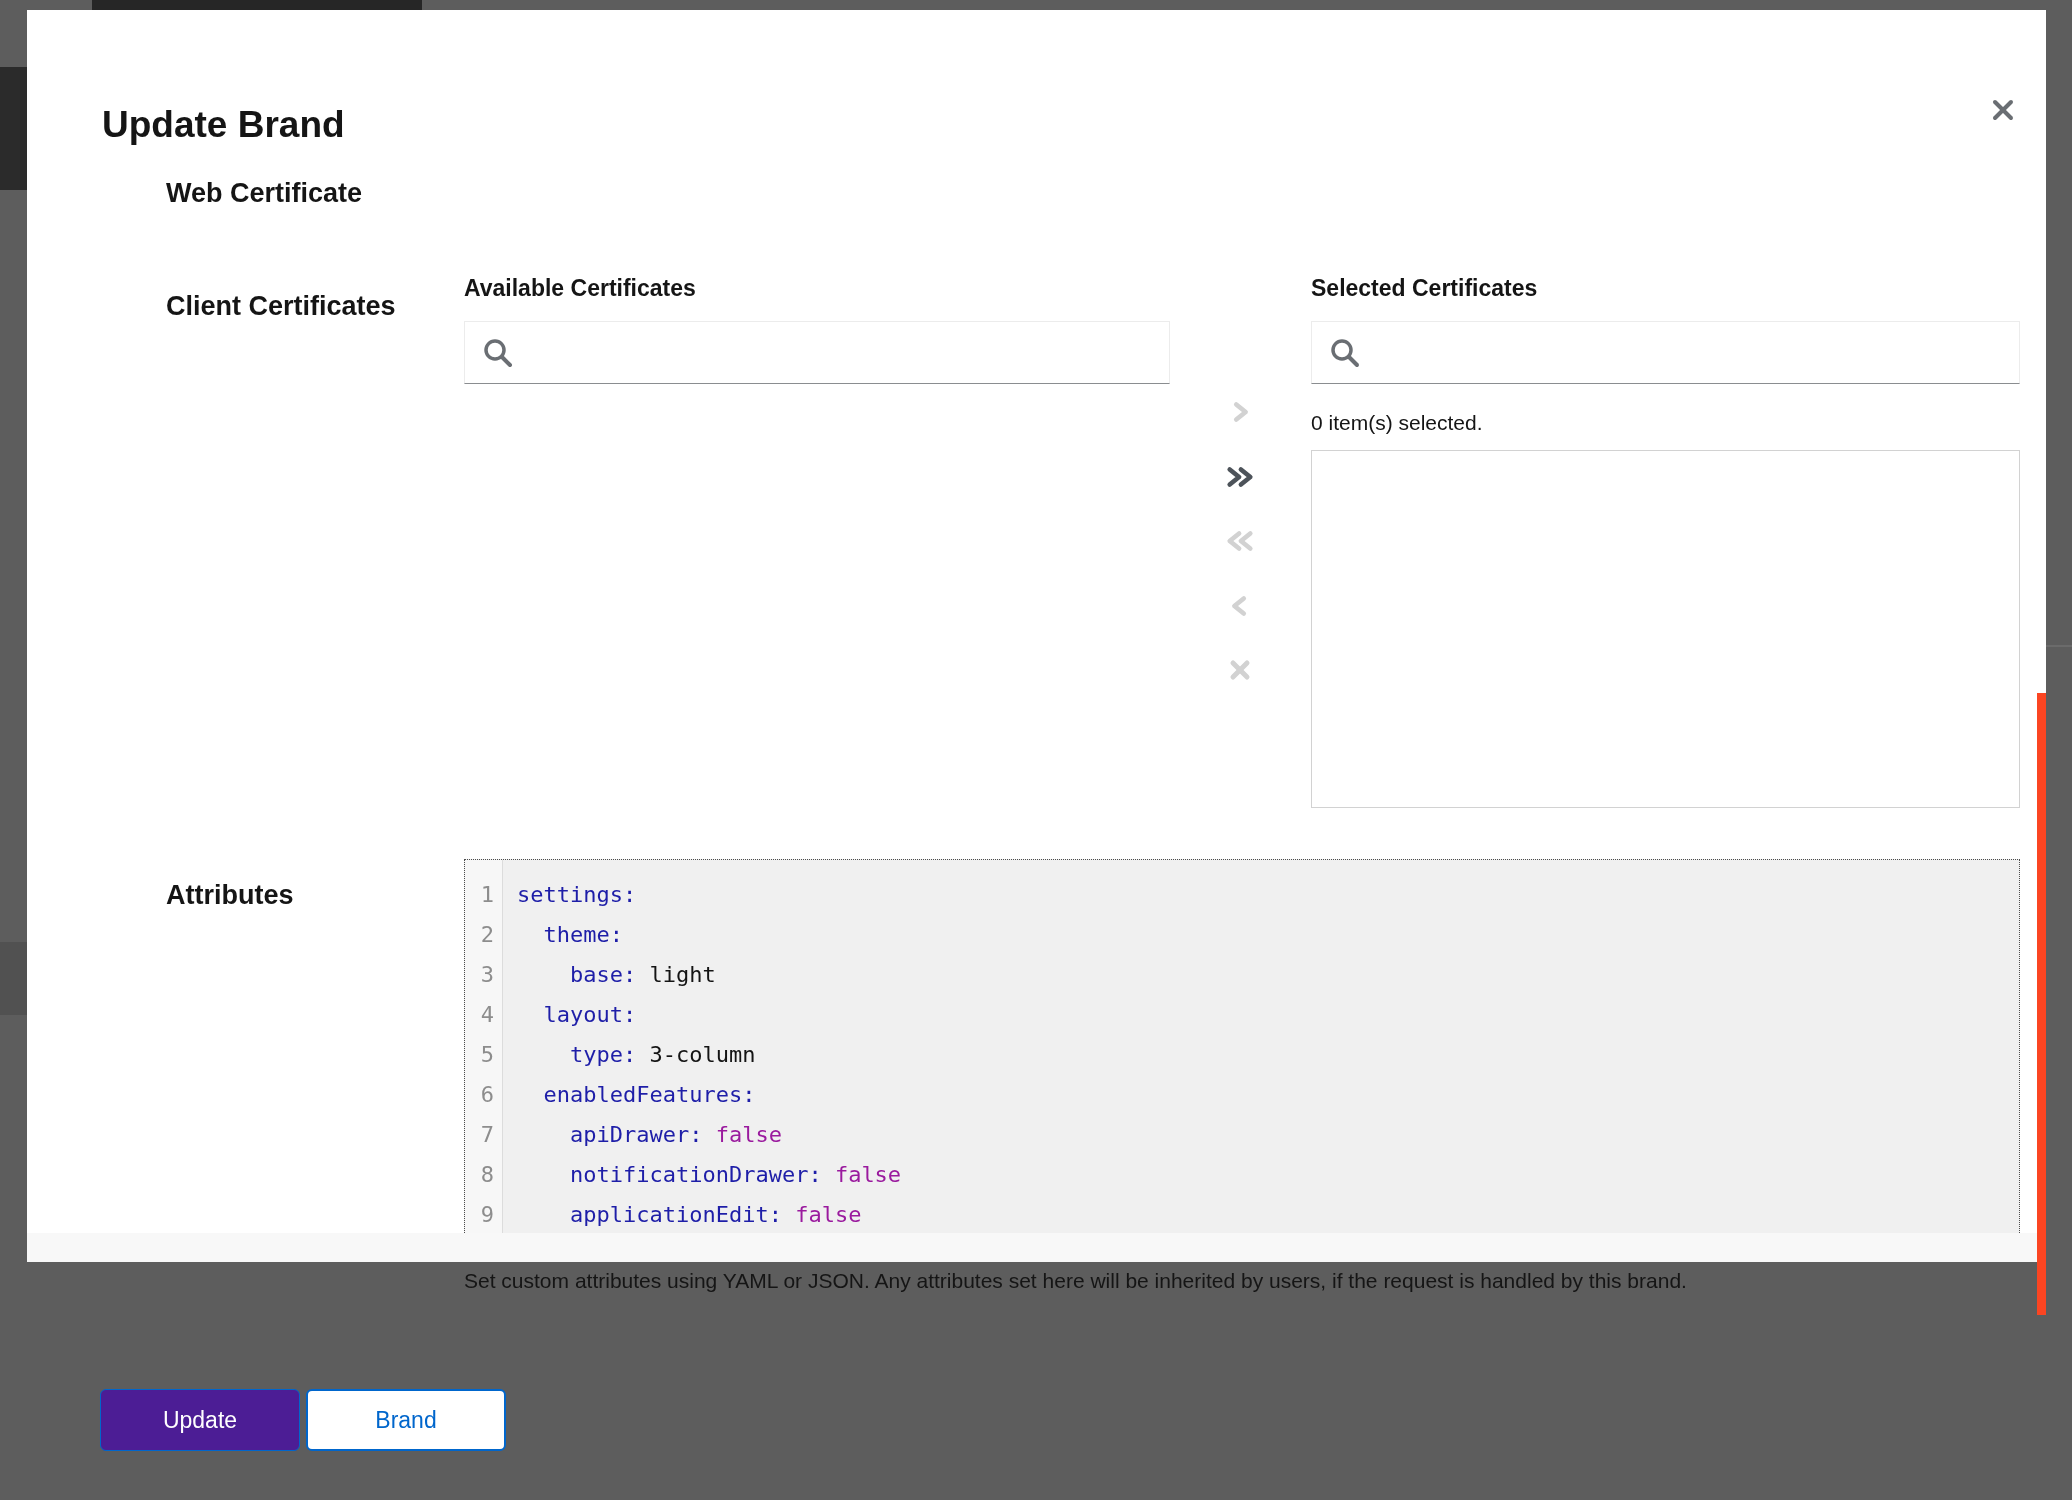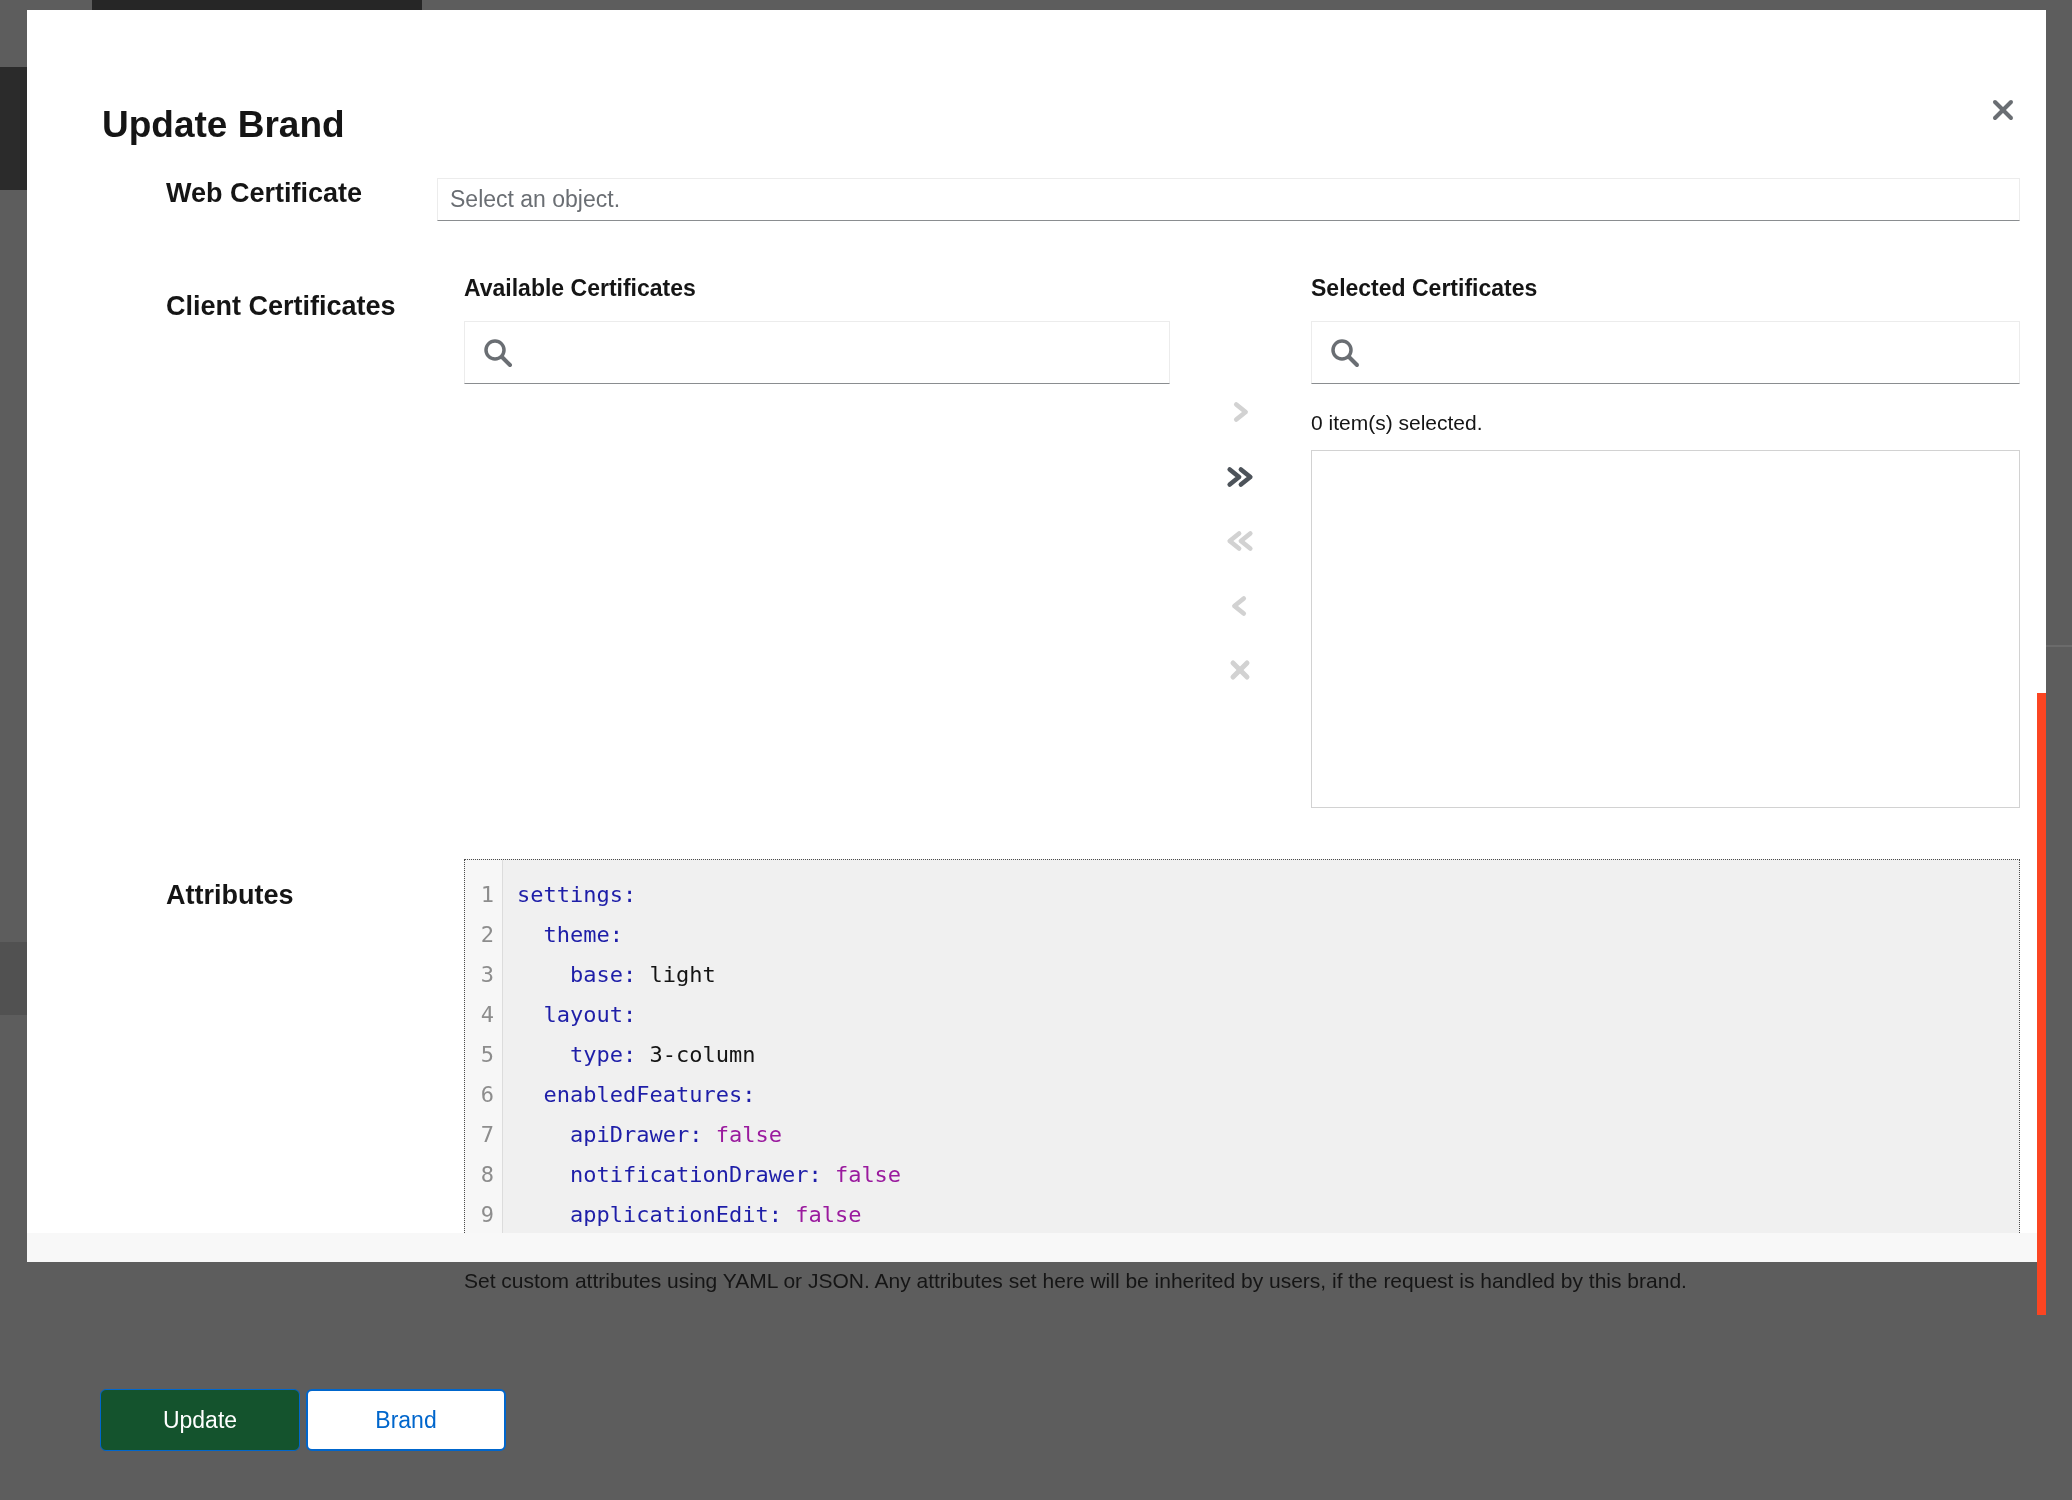--- a/index.html
+++ b/index.html
@@ -62,21 +62,21 @@
   .gutter-line{color:#8d8d8d;padding-right:8px;}
   .editor-code{flex:1;padding:15px 4px 0 14px;white-space:pre;overflow:hidden;cursor:text;}
   .tok-key{color:#1e1ea8;}
   .tok-plain{color:#141414;}
   .tok-bool{color:#9a1a9e;}
 
   .attr-help{position:absolute;left:437px;top:1257px;width:1520px;font-size:21px;color:#151515;line-height:27px;}
 
   .btn{position:absolute;top:1379px;width:200px;height:62px;border-radius:6px;font-family:"Liberation Sans",sans-serif;
        font-size:23px;display:flex;align-items:center;justify-content:center;cursor:pointer;box-sizing:border-box;}
-  .btn-update{left:73px;background:#14532d;border:1px solid #0066cc;color:#ffffff;}
+  .btn-update{left:73px;background:#4c1d95;border:1px solid #0066cc;color:#ffffff;}
   .btn-cancel{left:279px;background:#ffffff;border:2px solid #0066cc;color:#0066cc;}
 
   .alert-bar{position:absolute;left:2037px;top:693px;width:9px;height:622px;background:#fb4522;}
 </style>
 </head>
 <body>
 
 <div class="stage">
 
   <div class="bg-patch-top"></div>
@@ -91,21 +91,20 @@
     <button class="close-btn" aria-label="Close">
       <span style="display:flex;">
         <svg width="26" height="26" viewBox="0 0 26 26">
           <line x1="5" y1="5" x2="21" y2="21" stroke="#6a6e73" stroke-width="4" stroke-linecap="round"></line>
           <line x1="21" y1="5" x2="5" y2="21" stroke="#6a6e73" stroke-width="4" stroke-linecap="round"></line>
         </svg>
       </span>
     </button>
 
     <div class="form-label label-webcert">Web Certificate</div>
-    <input class="text-input webcert-input" value="" placeholder="Select an object." style="">
 
     <div class="form-label label-clientcert">Client Certificates</div>
 
     <div class="col-heading heading-available">Available Certificates</div>
     <div class="col-heading heading-selected">Selected Certificates</div>
 
     <div class="search-box search-available">
       <svg width="34" height="34" viewBox="0 0 34 34">
         <circle cx="14" cy="14" r="9" fill="none" stroke="#6a6e73" stroke-width="3.5"></circle>
         <line x1="21" y1="21" x2="29" y2="29" stroke="#6a6e73" stroke-width="4" stroke-linecap="round"></line>

